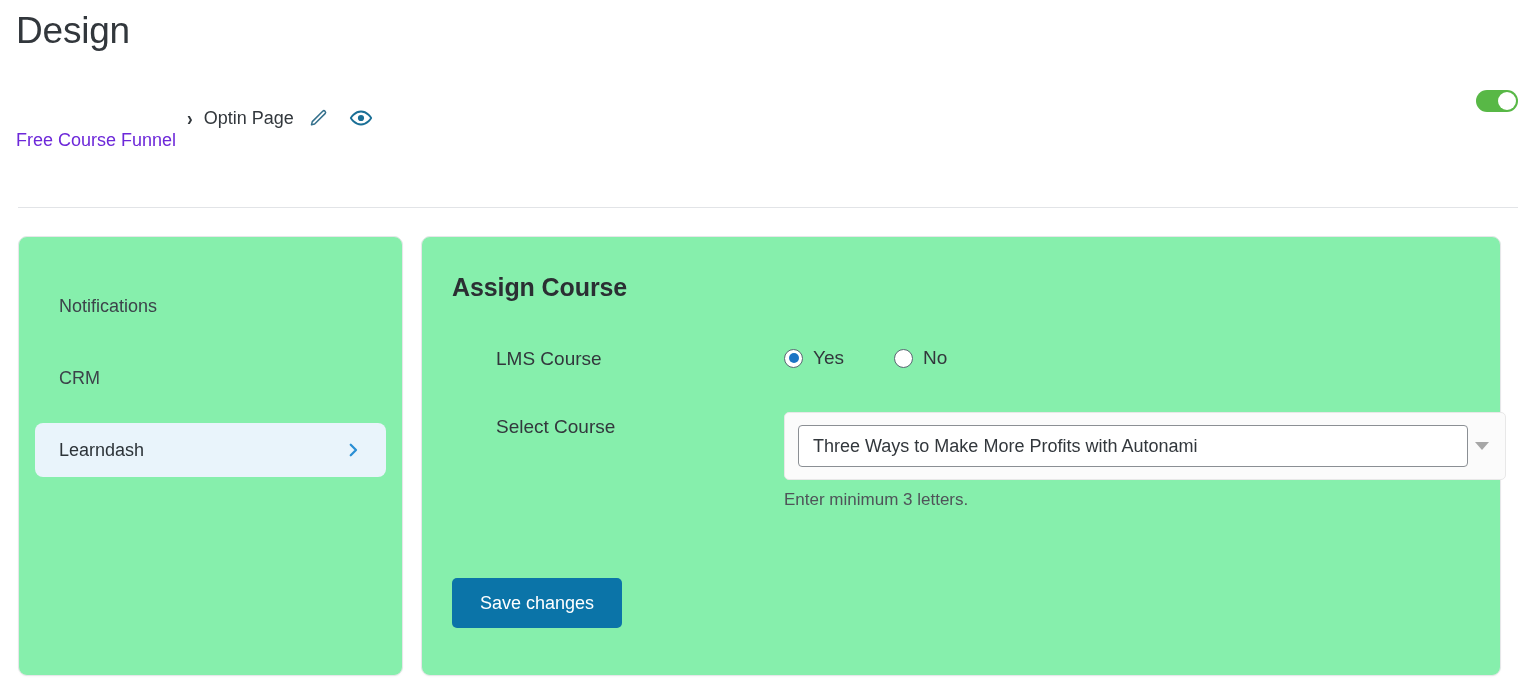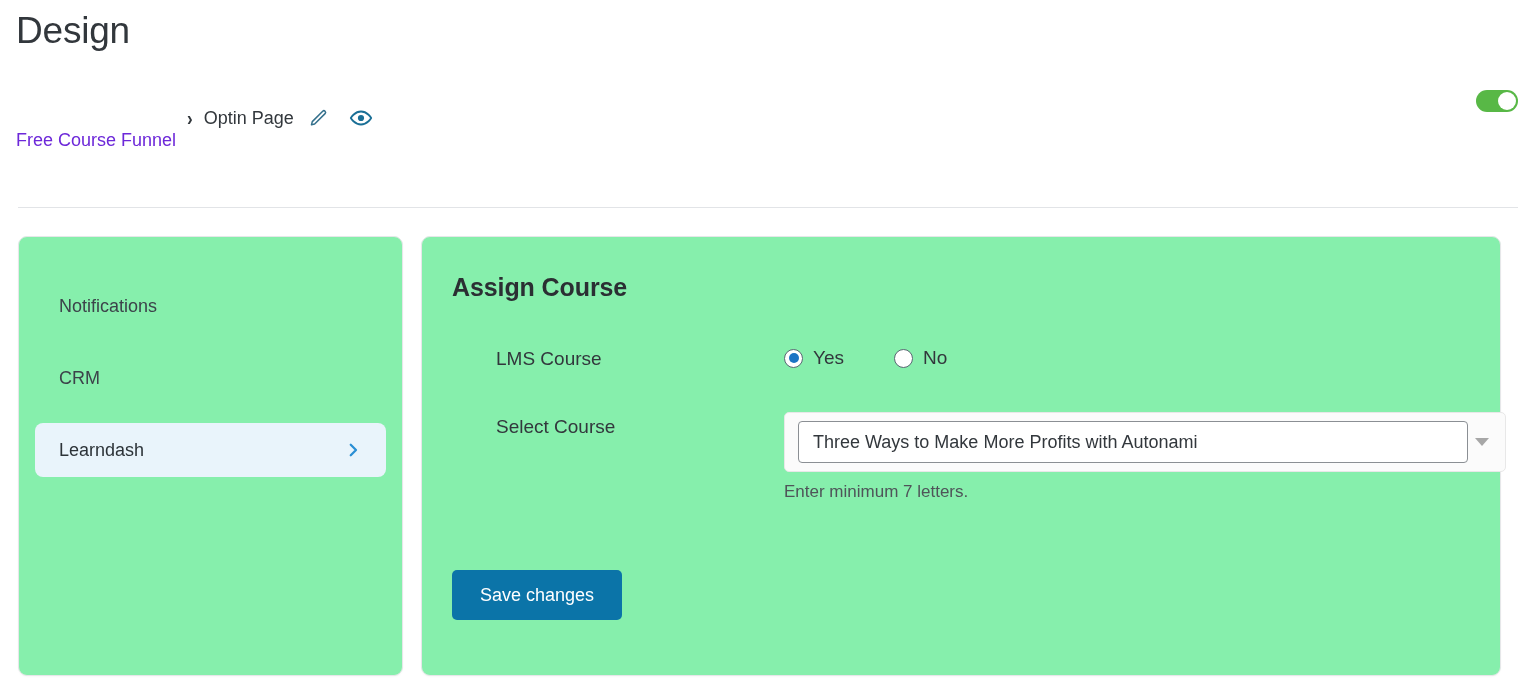--- a/index.html
+++ b/index.html
@@ -126,21 +126,21 @@
   .radio.checked::after {
     content: ""; position: absolute; left: 50%; top: 50%;
     width: 10px; height: 10px; border-radius: 50%;
     background: #1b74c4; transform: translate(-50%,-50%);
   }
   .radio-label { font-size: 19px; color: #32373c; }
 
   .select-wrap { width: 722px; }
   .select-box {
     position: relative;
-    width: 722px; height: 60px;
+    width: 722px; height: 68px;
     background: #fbfbfb;
     border: 1px solid #e8e8e8;
     border-radius: 5px;
     display: flex; align-items: center;
     padding: 0 13px;
     cursor: pointer;
   }
   .select-input {
     width: 670px; height: 42px;
     background: #ffffff;
@@ -245,21 +245,21 @@
         </div>
       </div>
 
       <div class="field-row row-course">
         <div class="field-label">Select Course</div>
         <div class="select-wrap">
           <div class="select-box">
             <div class="select-input" title="Select Course">Three Ways to Make More Profits with Autonami</div>
             <span class="select-caret"></span>
           </div>
-          <div class="select-hint">Enter minimum 7 letters.</div>
+          <div class="select-hint">Enter minimum 3 letters.</div>
         </div>
       </div>
 
       <div class="btn-row">
         <button class="btn-save">Save changes</button>
       </div>
 
     </div>
   </div>
 </div>

